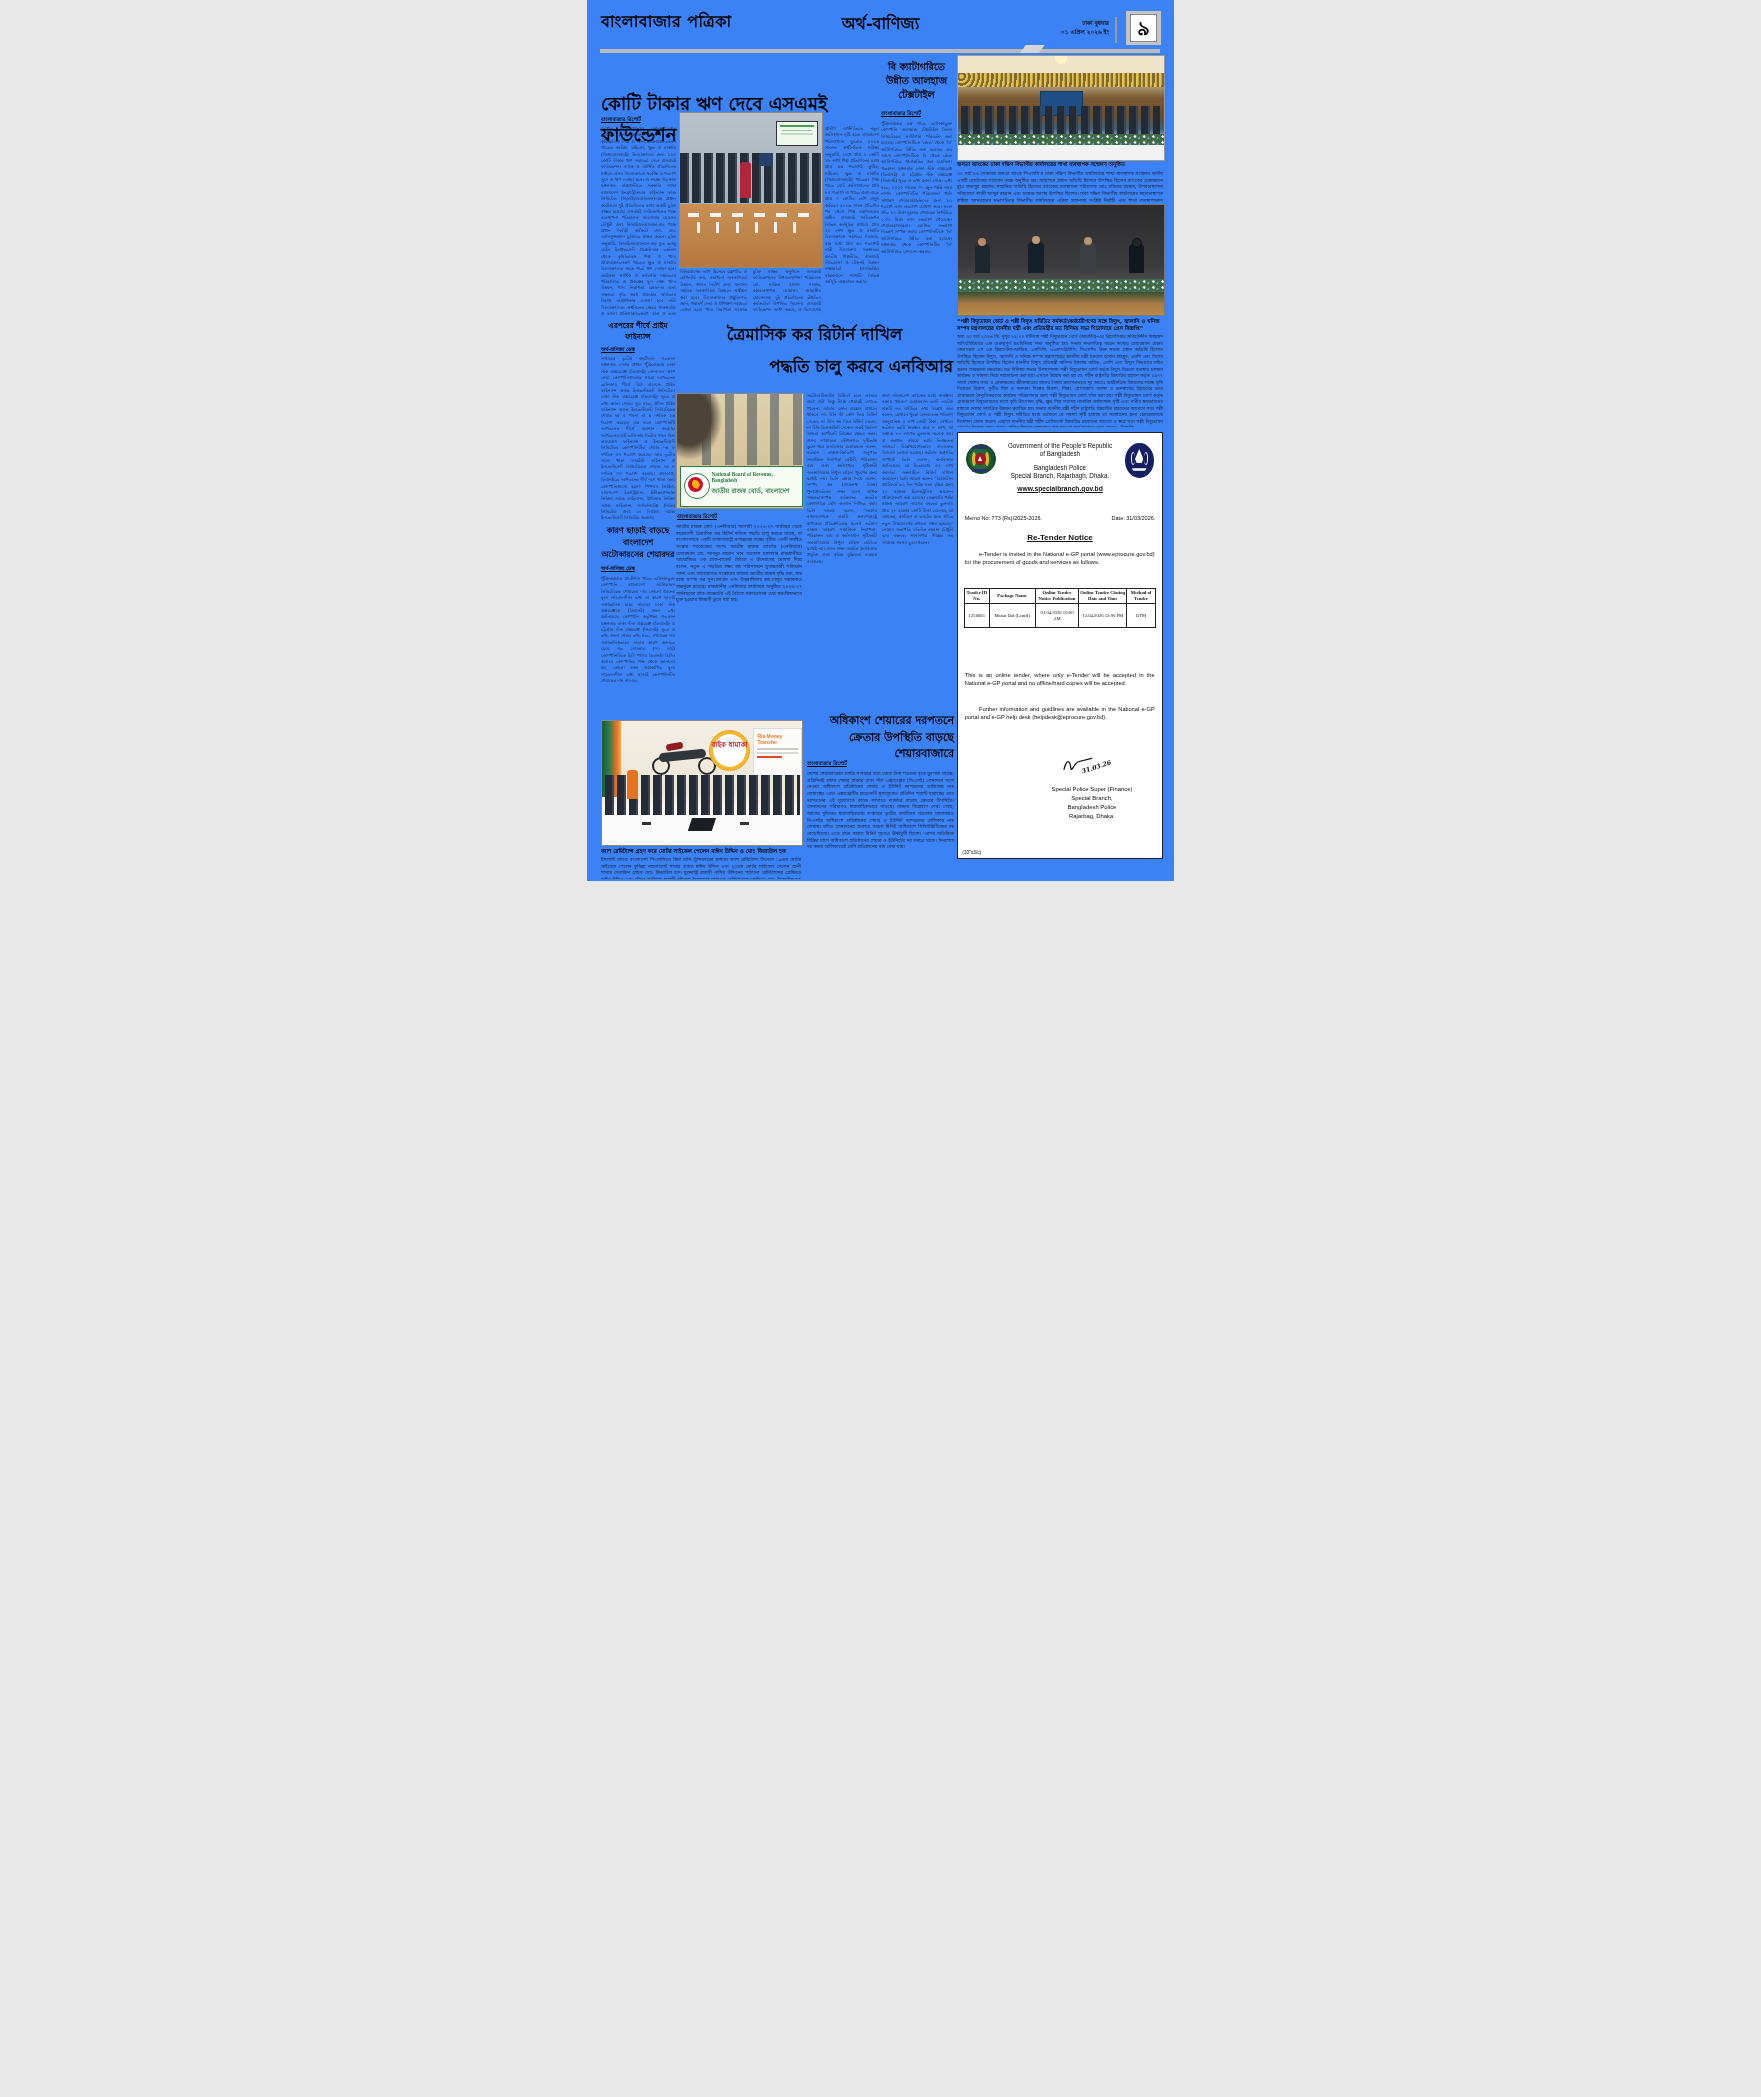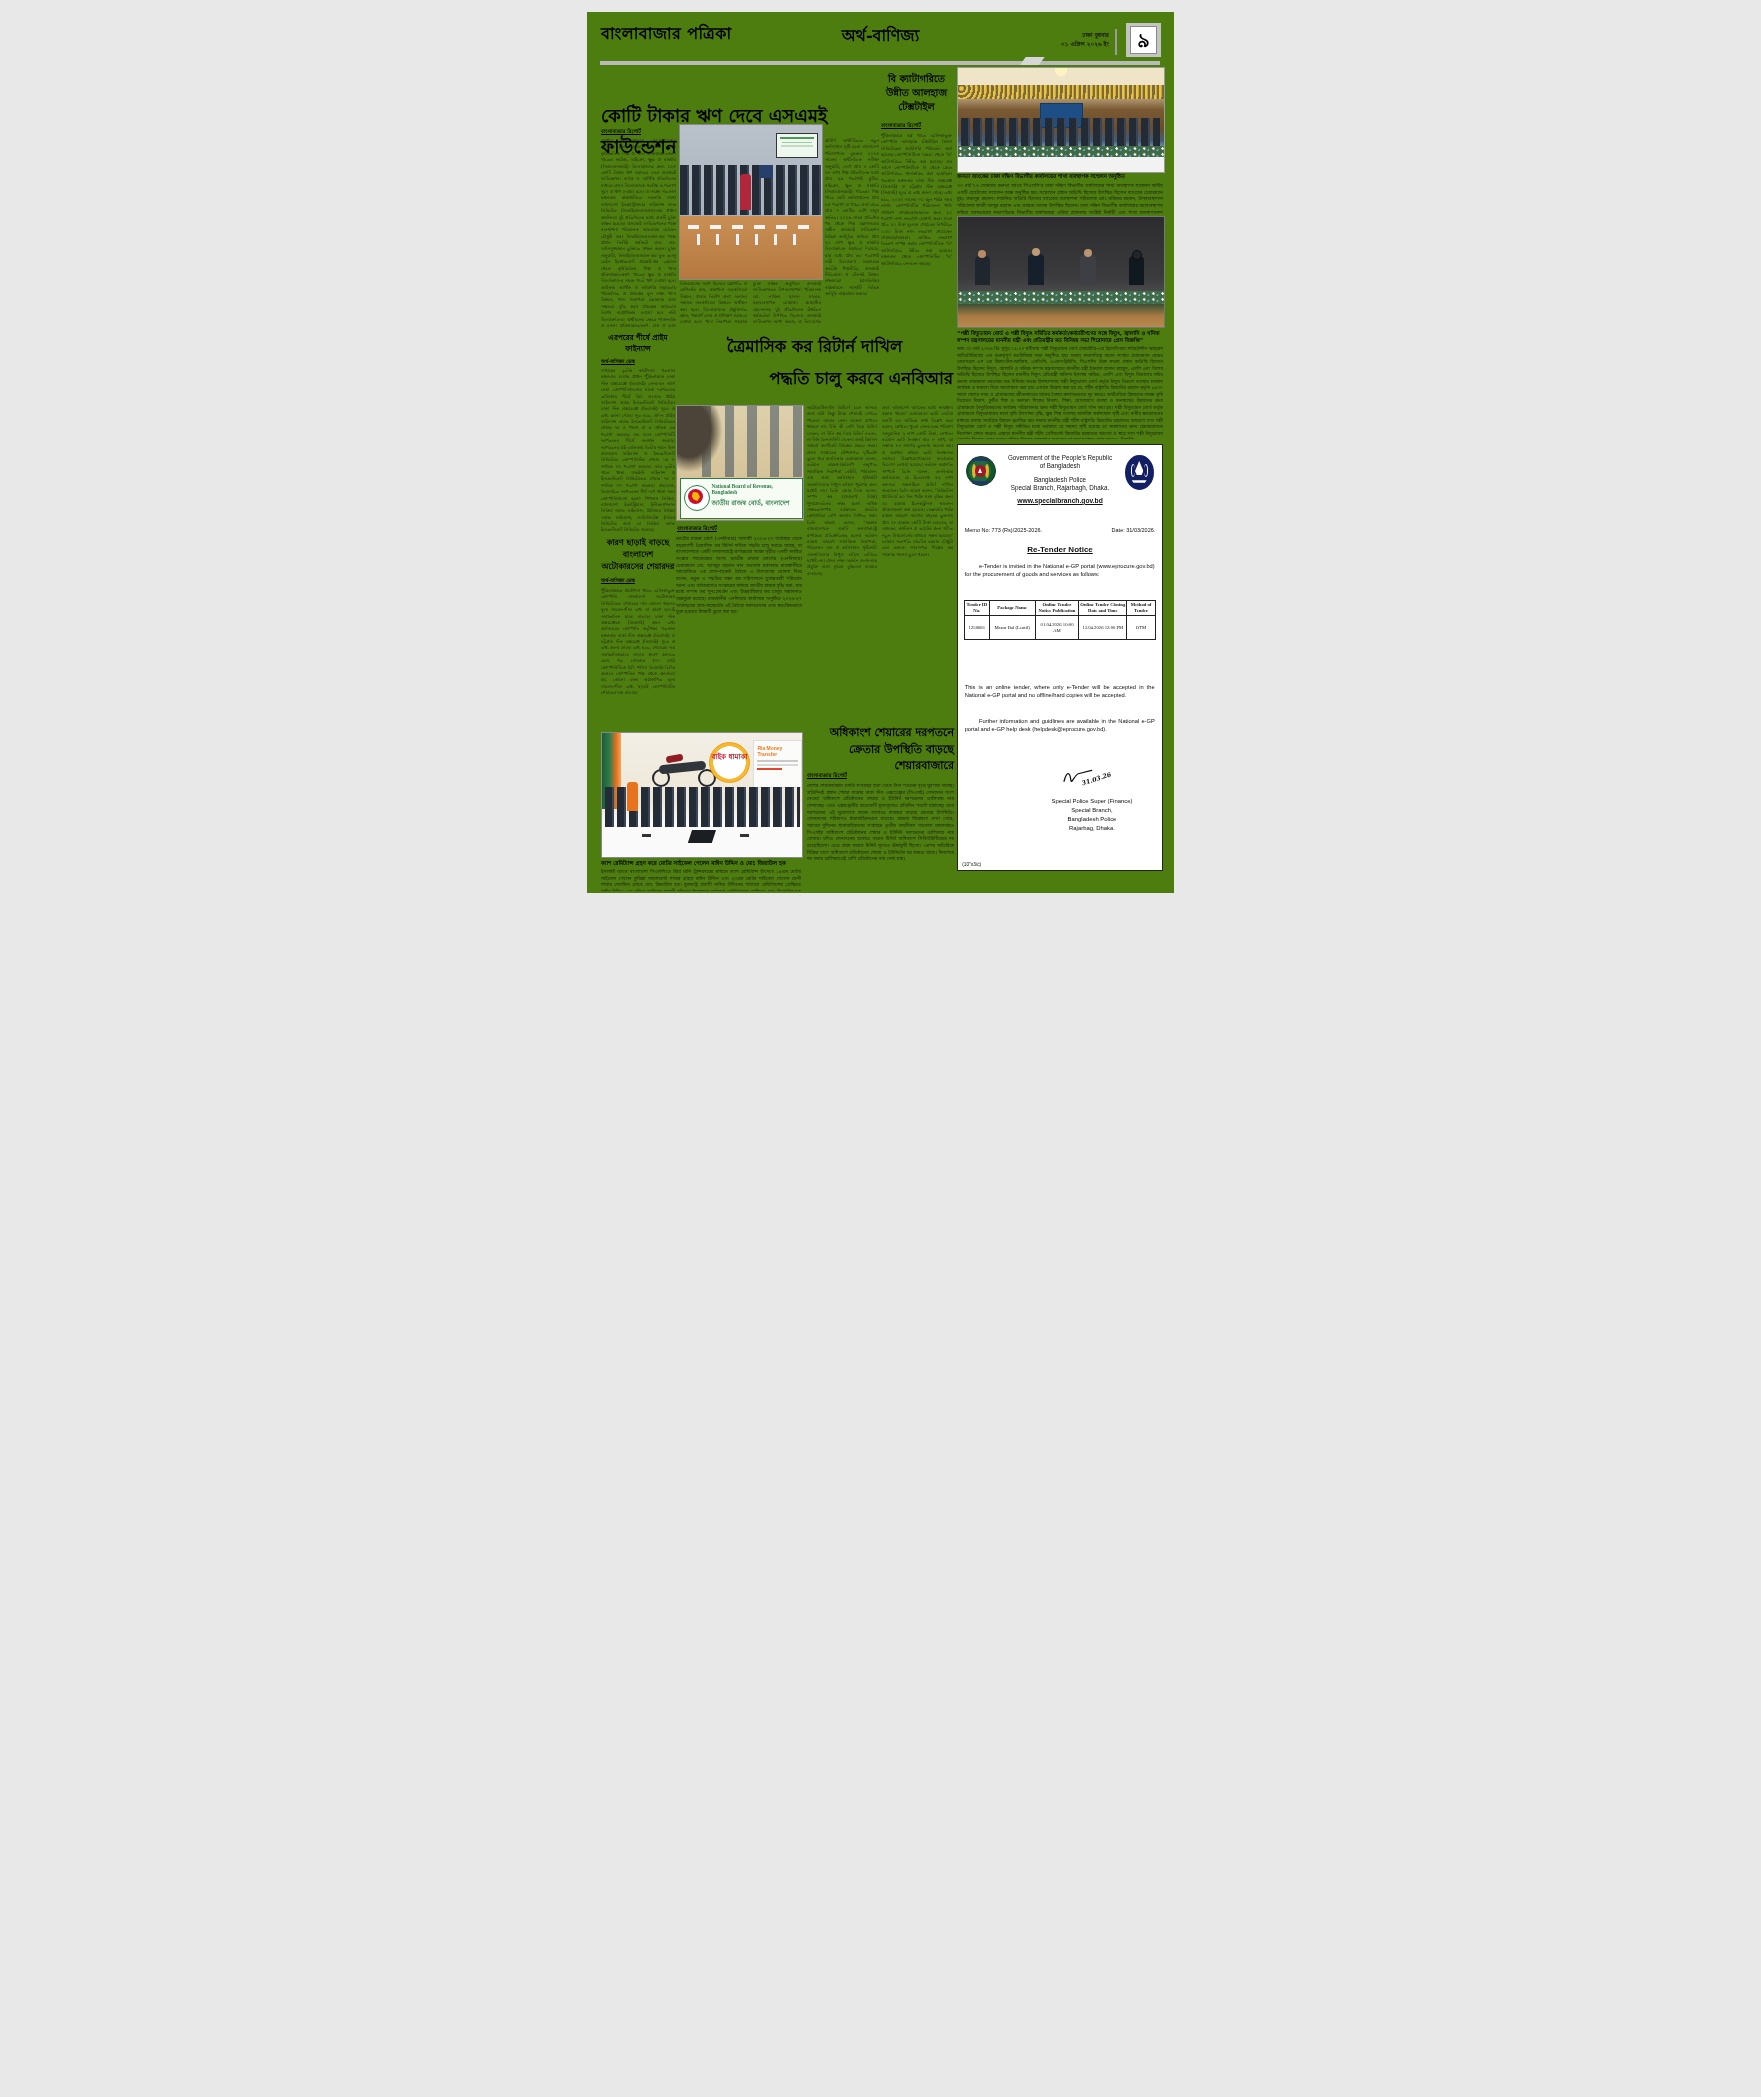--- a/index.html
+++ b/index.html
@@ -1,16 +1,16 @@
 <!DOCTYPE html>
 <html style="font-size:6.7px"><head>
 <meta charset="utf-8">
 <style>
   html,body{margin:0;padding:0;background:#e8e8e8;}
-  #page{position:relative;width:587px;height:881px;background:#4d7c0f;margin:12px auto;
+  #page{position:relative;width:587px;height:881px;background:#3b82f6;margin:0 auto;
         font-family:"DejaVu Sans","Liberation Sans",sans-serif;color:#111;overflow:hidden;}
   .abs{position:absolute;}
   .bn-head{font-weight:700;color:#000;}
   .body-txt{font-size:4.4px;line-height:1.45;text-align:justify;color:#141414;overflow:hidden;}
   .byline{font-weight:700;font-size:5px;text-decoration:underline;color:#000;}
   .caption{font-weight:700;font-size:5.2px;line-height:1.35;color:#000;}
   .photo{overflow:hidden;background:#cfd4d8;}
   .rule{background:#b9b9b9;}
   
   .tender{border:0.8px solid #222;background:#fff;font-family:"Liberation Sans",sans-serif;}

